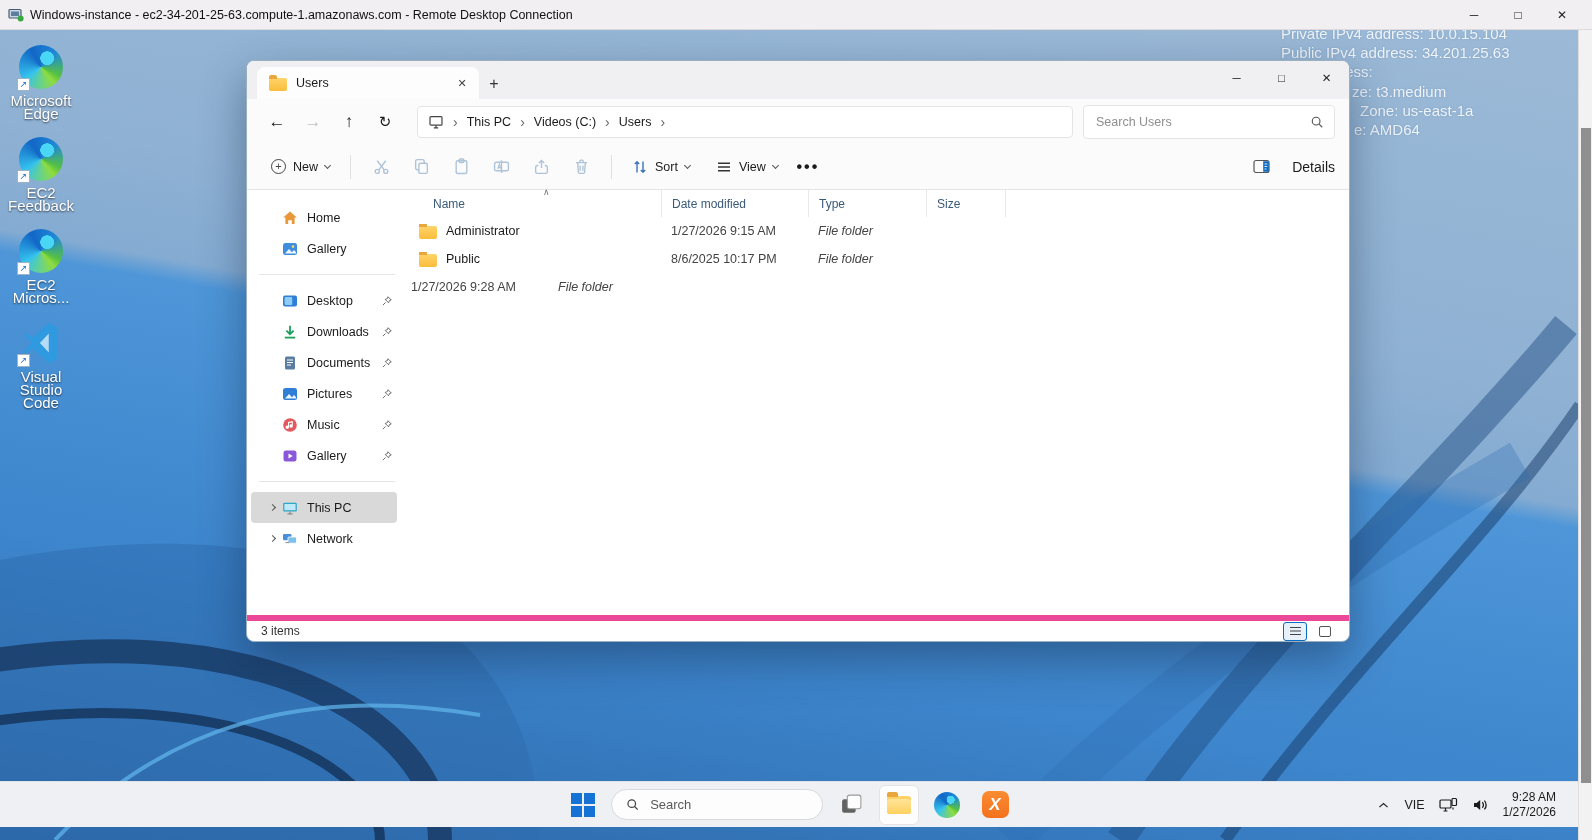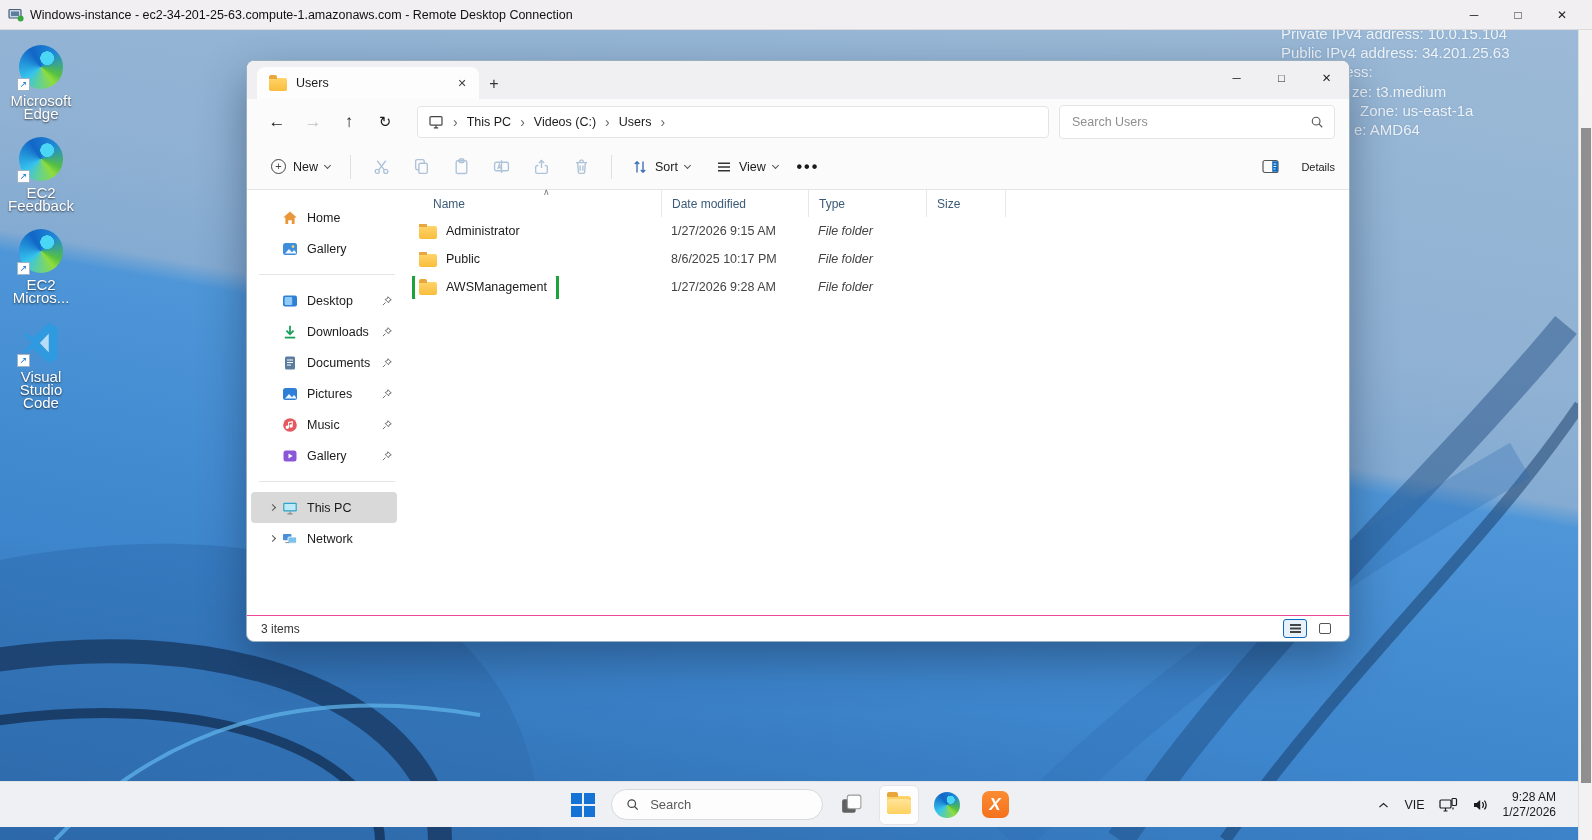--- a/index.html
+++ b/index.html
@@ -60,38 +60,38 @@
     font-size:11.5px;color:#1b1b1b;}
 
   .navbar{height:45px;background:#fbfbfc;display:flex;align-items:center;padding:0 14px 0 12px;flex:none;}
   .nav-btn{width:36px;height:34px;display:flex;align-items:center;justify-content:center;
     font-size:17px;color:#1b1b1b;border-radius:5px;}
   .nav-btn.disabled{color:#c2c2c2;}
   .breadcrumb{flex:1;height:32px;margin:0 10px 0 14px;background:#fff;border:1px solid #e4e4e4;
     border-radius:4px;display:flex;align-items:center;padding:0 10px;font-size:12.5px;color:#1b1b1b;}
   .crumb-sep{color:#666;font-size:14px;margin:0 9px;line-height:1;}
   .crumb{white-space:nowrap;}
-  .searchbox{width:276px;height:32px;background:#fff;border:1px solid #e4e4e4;border-radius:4px;
+  .searchbox{width:252px;height:32px;background:#fff;border:1px solid #e4e4e4;border-radius:4px;
     display:flex;align-items:center;padding:16px 10px;}
   .searchbox input{border:none;outline:none;flex:1;font-size:12.5px;color:#222;
     font-family:inherit;background:transparent;}
   .searchbox input::placeholder{color:#8f8f8f;}
 
   .toolbar{height:46px;background:#fbfbfc;border-bottom:1px solid #e5e5e5;display:flex;
     align-items:center;padding:0 14px;flex:none;}
   .tool-sep{width:1px;height:24px;background:#e0e0e0;margin:0 10px;}
   .tbtn{display:flex;align-items:center;gap:7px;padding:0 10px;height:34px;border-radius:5px;
     font-size:12.5px;color:#1b1b1b;}
   .plus-circle{width:15px;height:15px;border:1.3px solid #454545;border-radius:50%;display:flex;
     align-items:center;justify-content:center;font-size:11px;color:#454545;line-height:1;}
   .chev{width:5px;height:5px;border-right:1.2px solid #555;border-bottom:1.2px solid #555;
     transform:rotate(45deg);margin-top:-3px;}
   .chev.right{transform:rotate(-45deg);margin-top:0;}
   .icon-btn{width:40px;height:34px;display:flex;align-items:center;justify-content:center;border-radius:5px;}
-  .details-btn{margin-left:auto;display:flex;align-items:center;gap:22px;font-size:11px;color:#1b1b1b;}
+  .details-btn{margin-left:auto;display:flex;align-items:center;gap:22px;font-size:14px;color:#1b1b1b;}
 
   .body-row{flex:1;display:flex;min-height:0;}
   .sidebar{width:154px;flex:none;padding-top:12px;overflow:hidden;}
   .side-item{height:31px;display:flex;align-items:center;padding-left:12px;margin:0 4px;
     border-radius:4px;font-size:12.5px;color:#1b1b1b;}
   .side-item .exp{width:18px;display:flex;align-items:center;justify-content:center;flex:none;}
   .side-item .si{width:17px;height:17px;flex:none;display:flex;align-items:center;justify-content:center;}
   .side-item .lbl{margin-left:9px;flex:1;white-space:nowrap;}
   .side-item .pin{width:20px;flex:none;display:flex;align-items:center;justify-content:center;}
   .side-item.selected{background:#d9d9d9;}
@@ -112,21 +112,21 @@
   .fcell.date{width:147px;color:#444;}
   .fcell.type{width:118px;color:#444;font-style:italic;}
   .namewrap{display:flex;gap:9px;}
   .namewrap.hl{box-shadow:0 0 0 3px #1fa23c;padding:4px 9px 4px 4px;margin-left:-4px;border-radius:1px;}
 
   .folder-ic{position:relative;width:18px;height:13px;flex:none;border-radius:2px;
     background:linear-gradient(#ffd469,#f9bd3d);margin-top:2px;}
   .folder-ic::before{content:"";position:absolute;left:0;top:-3px;width:8px;height:4px;
     background:#e9a63c;border-radius:2px 2px 0 0;}
 
-  .statusbar{height:26px;border-top:1px solid #ec4899;display:flex;align-items:center;
+  .statusbar{height:26px;border-top:6px solid #ec4899;display:flex;align-items:center;
     padding:0 12px 0 14px;font-size:12px;color:#333;flex:none;}
   .status-right{margin-left:auto;display:flex;align-items:center;gap:6px;}
   .vt{width:24px;height:19px;border-radius:3px;display:flex;align-items:center;justify-content:center;}
   .vt.sel{border:1px solid #0b6bc2;background:#e7f1fa;}
   .vt .lines{width:11px;height:1.6px;background:#444;box-shadow:0 3.5px 0 #444,0 7px 0 #444;margin-top:-7px;}
   .vt .sq{width:12px;height:11px;border:1.4px solid #555;border-radius:2px;}
 
   
   .taskbar{position:absolute;left:0;top:751px;width:1578px;height:46px;background:#eef0f3;
     border-top:1px solid #dfe2e6;z-index:4;display:flex;align-items:center;justify-content:center;}
@@ -524,26 +524,20 @@
           <div class="fcell name">
               <span class="namewrap">
             <span class="folder-ic"></span>
             <span>Public</span>
               </span>
             </div>
           <div class="fcell date">8/6/2025 10:17 PM</div>
           <div class="fcell type">File folder</div>
         </div>
         <div class="frow">
-          <div class="fcell name">
-              <span class="namewrap hl">
-            <span class="folder-ic"></span>
-            <span>AWSManagement</span>
-              </span>
-            </div>
           <div class="fcell date">1/27/2026 9:28 AM</div>
           <div class="fcell type">File folder</div>
         </div>
       </div>
     </div>
 
     <div class="statusbar">
       <span>3 items</span>
       <div class="status-right">
         <span class="vt sel">

